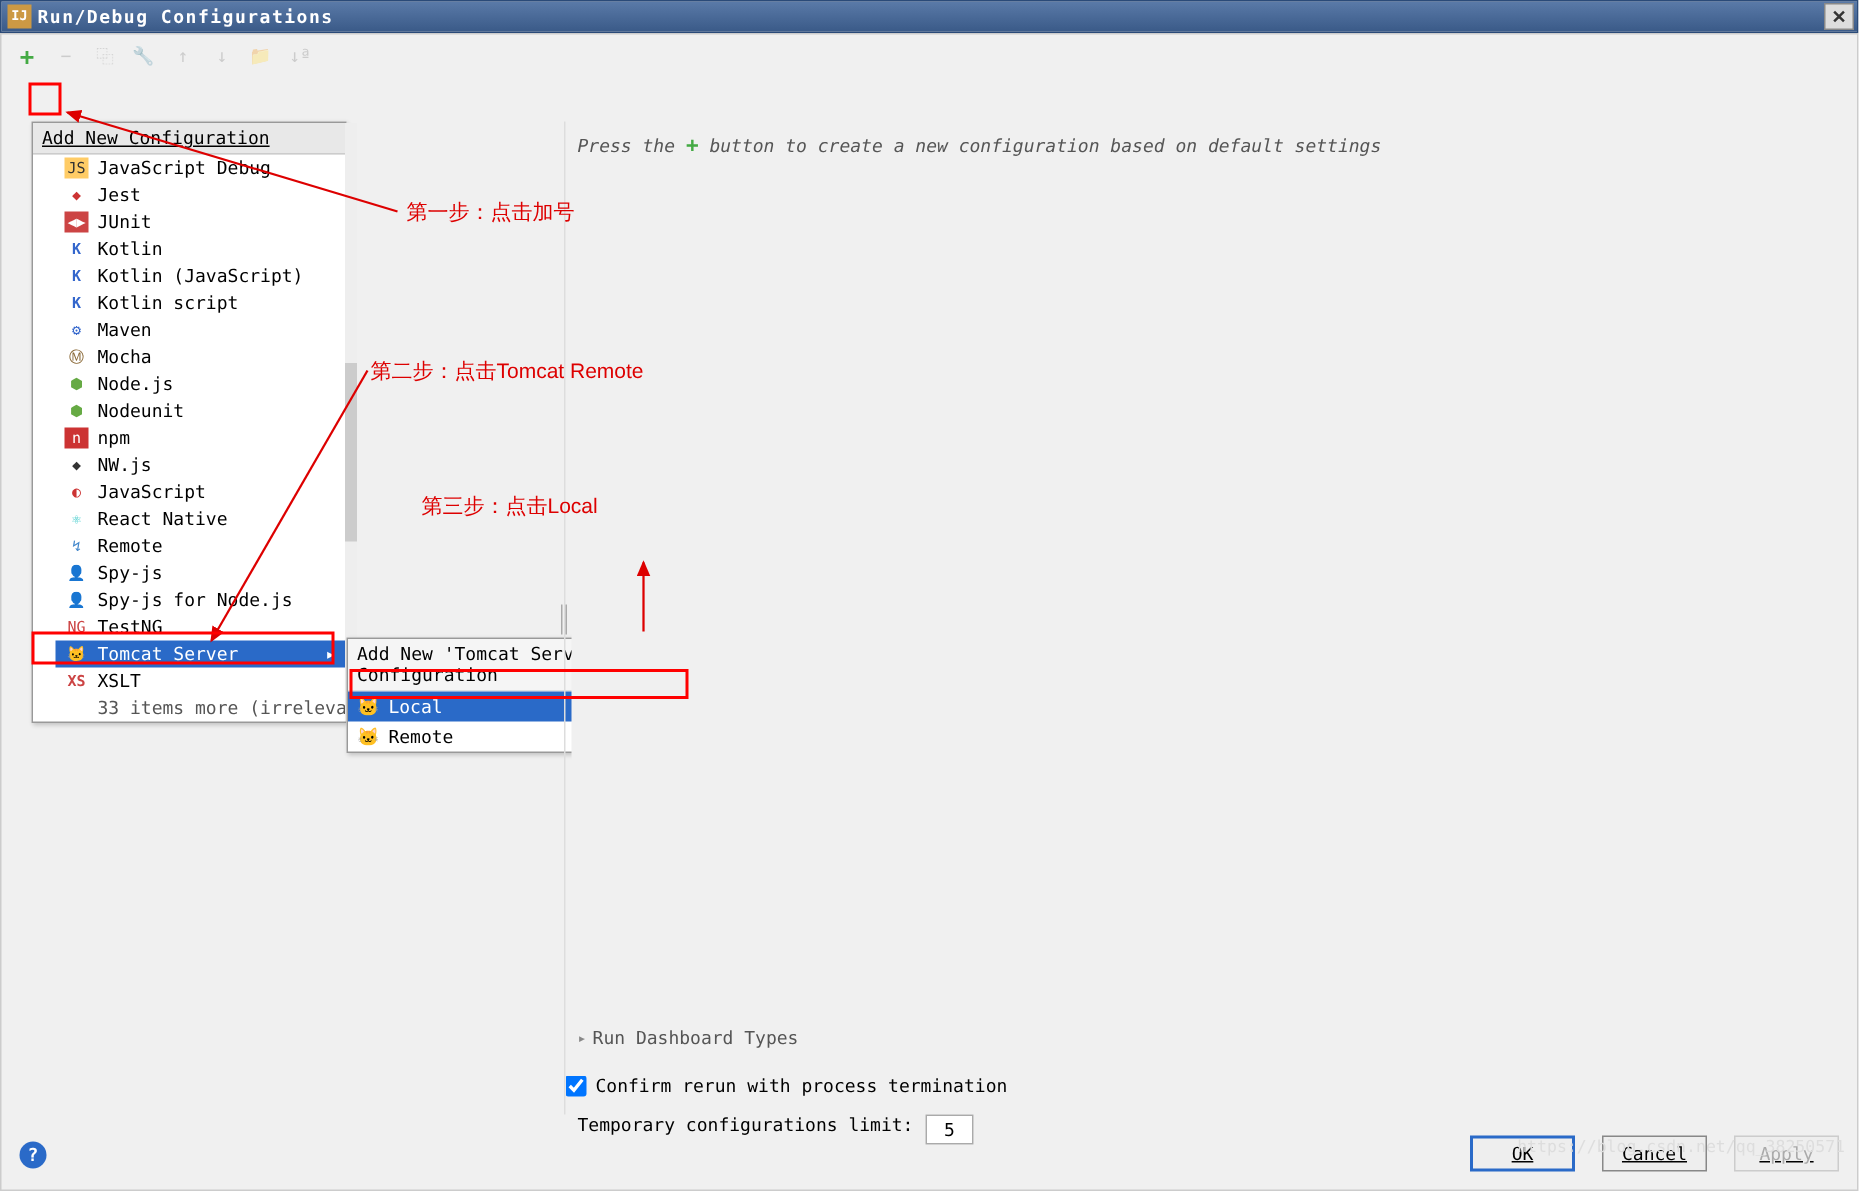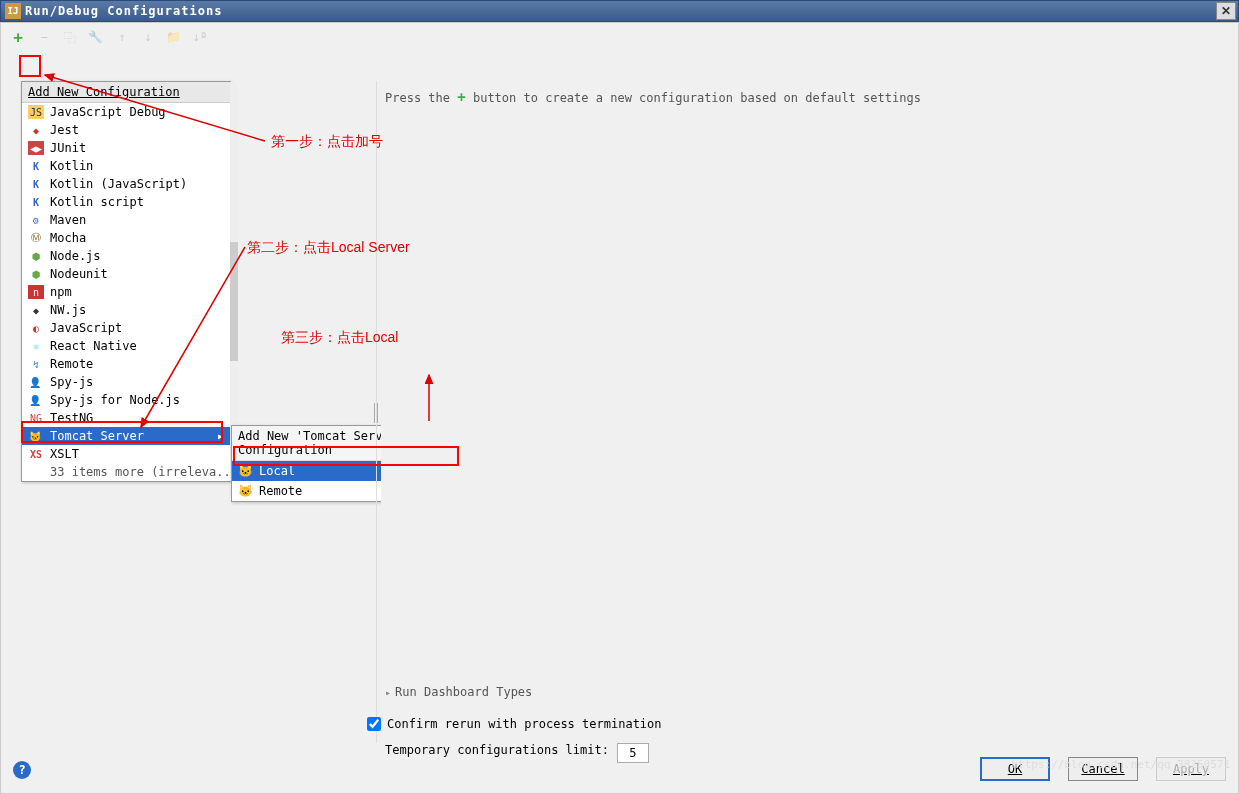--- a/index.html
+++ b/index.html
@@ -14,21 +14,21 @@
 
 .toolbar { height: 28px; padding: 4px 8px; display: flex; align-items: center; gap: 8px; }
 .tb-btn { width: 18px; height: 18px; display: flex; align-items: center; justify-content: center; color: #999; cursor: pointer; }
 .tb-btn.add { color: #4a4; font-weight: bold; font-size: 16px; }
 .tb-btn.dim { opacity: 0.4; }
 
 .addbox { position: absolute; left: 18px; top: 32px; border: 2px solid red; width: 22px; height: 22px; pointer-events: none; }
 
 .menu1 { position: absolute; left: 20px; top: 58px; width: 210px; background: #fff; border: 1px solid #999; box-shadow: 1px 1px 3px rgba(0,0,0,0.2); }
 .menu1-header { background: #e8e8e8; border-bottom: 1px solid #ccc; padding: 3px 6px; text-decoration: underline; }
-.config-list { max-height: 400px; }
+.config-list { max-height: 400px; padding-left: 15px; }
 .cfg-item { display: flex; align-items: center; padding: 2px 6px; gap: 6px; cursor: pointer; white-space: nowrap; }
 .cfg-item .ic { width: 16px; height: 14px; display: inline-flex; align-items: center; justify-content: center; font-size: 10px; }
 .cfg-item.sel { background: #2a6ac8; color: #fff; }
 .cfg-item.sel .arrow { margin-left: auto; }
 .cfg-item .arrow { margin-left: auto; color: #fff; }
 .cfg-item.more { color: #555; padding-left: 28px; }
 
 .ic-js { background: #fc6; color: #333; }
 .ic-jest { color: #c33; }
 .ic-junit { background: #c44; color: #fff; }
@@ -50,32 +50,32 @@
 .scroll-thumb { position: absolute; width: 8px; background: #ccc; left: 0; }
 
 .tomcat-box { position: absolute; left: 20px; top: 398px; width: 202px; height: 22px; border: 2px solid red; pointer-events: none; z-index: 5; }
 
 .menu2 { position: absolute; left: 230px; top: 402px; width: 230px; background: #fff; border: 1px solid #999; box-shadow: 1px 1px 3px rgba(0,0,0,0.2); }
 .menu2-header { background: #f5f5f5; border-bottom: 1px solid #ddd; padding: 3px 6px; }
 .sub-item { display: flex; align-items: center; padding: 3px 6px; gap: 6px; cursor: pointer; }
 .sub-item.sel { background: #2a6ac8; color: #fff; }
 .local-box { position: absolute; left: 232px; top: 423px; width: 226px; height: 20px; border: 2px solid red; pointer-events: none; z-index: 5; }
 
-.right-panel { position: absolute; left: 380px; top: 58px; right: 10px; bottom: 50px; background: #f0f0f0; }
+.right-panel { position: absolute; left: 380px; top: 58px; right: 10px; bottom: 50px; background: #f0f0f0; font-style: italic; }
 .hint-text { padding: 8px 4px; color: #555; }
 .hint-text .plus { color: #4a4; font-weight: bold; font-size: 14px; }
 
 .anno { position: absolute; color: #d00; font-size: 14px; font-family: "Microsoft YaHei", sans-serif; }
 
 svg.arrow-svg { position: absolute; pointer-events: none; }
 
 .dash-section { position: absolute; left: 384px; right: 10px; bottom: 90px; }
 .dash-row { display: flex; align-items: center; gap: 4px; color: #555; padding: 4px 0; }
 .dash-row .tri { color: #888; font-size: 10px; }
-.check-row { position: absolute; left: 366px; bottom: 62px; display: flex; align-items: center; gap: 6px; }
+.check-row { position: absolute; left: 376px; bottom: 62px; display: flex; align-items: center; gap: 6px; }
 .check-row input { width: 14px; height: 14px; }
 .limit-row { position: absolute; left: 384px; bottom: 30px; display: flex; align-items: flex-start; gap: 8px; }
 .limit-row input { width: 32px; height: 20px; text-align: center; border: 1px solid #aaa; }
 
 .separator { position: absolute; left: 375px; top: 58px; width: 1px; bottom: 50px; background: #ddd; }
 .sep-handle { position: absolute; left: 372px; top: 380px; width: 6px; height: 20px; }
 .sep-handle::before, .sep-handle::after { content: ""; position: absolute; width: 1px; background: #aaa; top: 0; bottom: 0; }
 .sep-handle::before { left: 1px; } .sep-handle::after { left: 4px; }
 
 .buttons { position: absolute; right: 12px; bottom: 12px; display: flex; gap: 18px; text-decoration: underline; }
@@ -224,21 +224,21 @@
 
   <div class="right-panel">
     <div class="hint-text">
       <span>Press the</span>
       <span class="plus">+</span>
       <span>button to create a new configuration based on default settings</span>
     </div>
   </div>
 
   <div class="anno" style="left:270px; top:110px;">第一步：点击加号</div>
-  <div class="anno" style="left:246px; top:216px;">第二步：点击Local Server</div>
+  <div class="anno" style="left:246px; top:216px;">第二步：点击Tomcat Remote</div>
   <div class="anno" style="left:280px; top:306px;">第三步：点击Local</div>
 
   <svg class="arrow-svg" style="left:0;top:0;" width="500" height="500">
     <defs>
         <marker id="ah" markerWidth="8" markerHeight="8" refX="6" refY="3" orient="auto">
           <path d="M0,0 L7,3 L0,6 Z" fill="#d00"></path>
         </marker>
       </defs>
     <line x1="264" y1="118" x2="44" y2="52" stroke="#d00" stroke-width="1.5" marker-end="url(#ah)"></line>
     <line x1="244" y1="224" x2="140" y2="404" stroke="#d00" stroke-width="1.5" marker-end="url(#ah)"></line>

